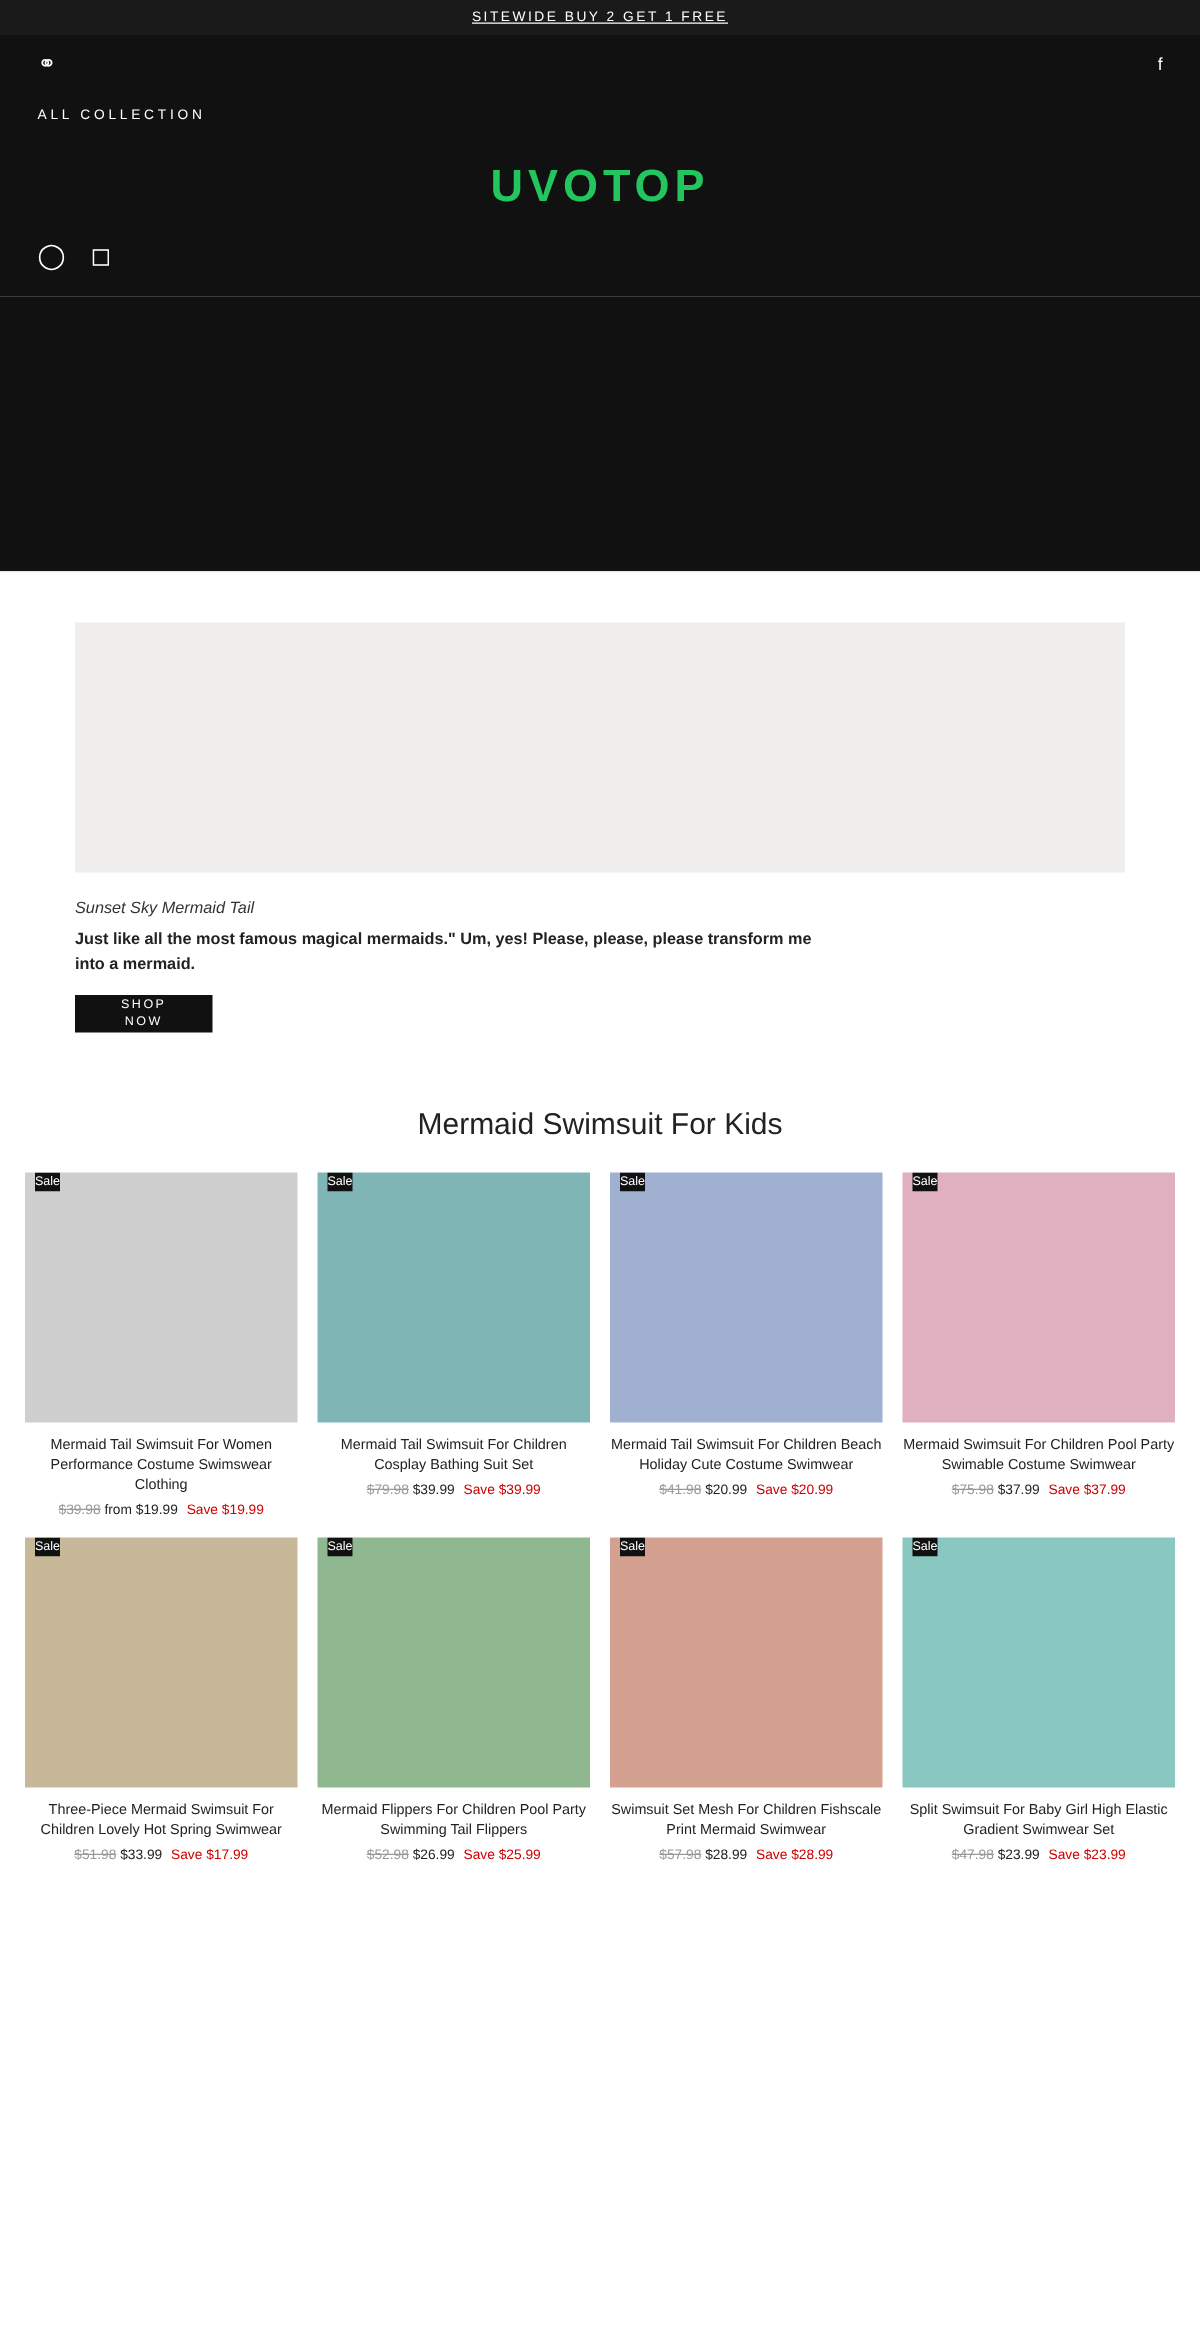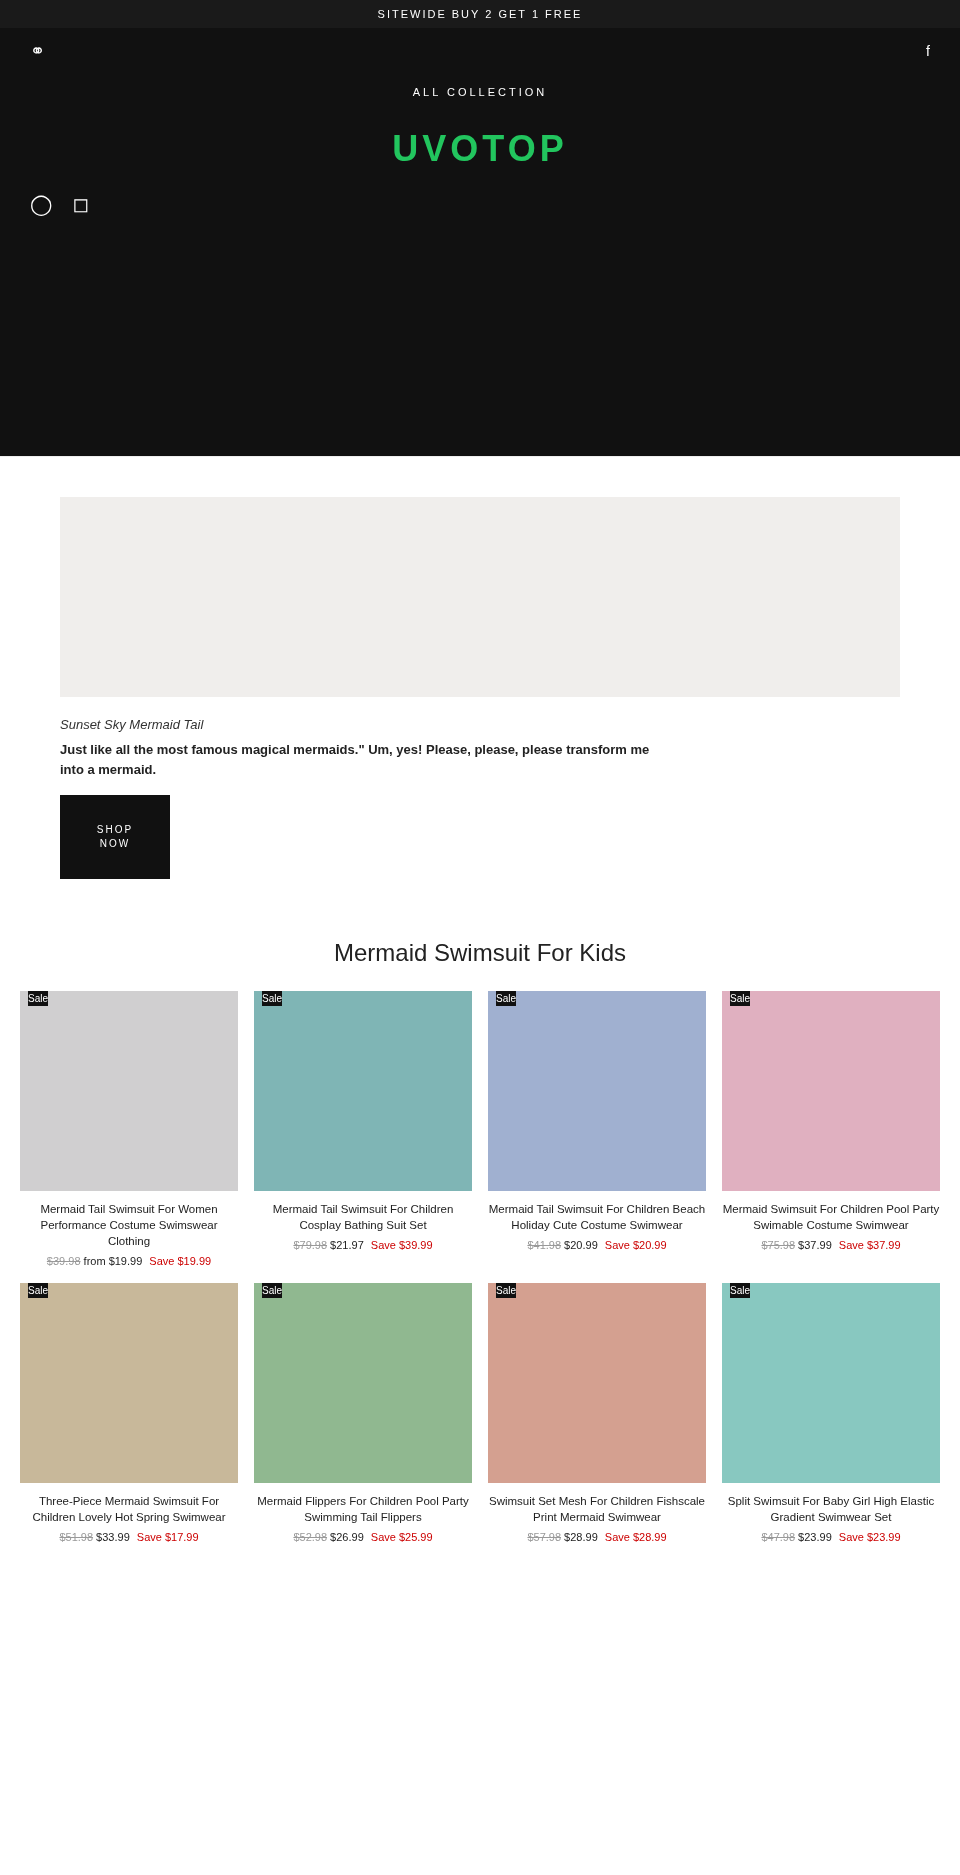--- a/index.html
+++ b/index.html
@@ -7,20 +7,21 @@
 
     
     .top-banner {
       background: #1a1a1a;
       color: #fff;
       text-align: center;
       padding: 8px 0;
       font-size: 11px;
       letter-spacing: 2px;
       text-transform: uppercase;
+      text-decoration: underline;
     }
 
     
     .header {
       background: #111;
       position: relative;
       padding: 0 30px;
     }
 
     .header-top {
@@ -36,21 +37,21 @@
       cursor: pointer;
     }
 
     .header-facebook {
       color: #fff;
       font-size: 14px;
       cursor: pointer;
     }
 
     .header-nav {
-      text-align: center;
+      text-align: left;
       padding: 8px 0;
     }
 
     .header-nav a {
       color: #fff;
       text-decoration: none;
       font-size: 11px;
       letter-spacing: 3px;
       text-transform: uppercase;
     }
@@ -132,21 +133,21 @@
       font-weight: 600;
       line-height: 1.5;
       margin-bottom: 16px;
       max-width: 600px;
     }
 
     .shop-now-btn {
       display: inline-block;
       background: #111;
       color: #fff;
-      padding: 28px 20px;
+      padding: 1px 20px;
       font-size: 10px;
       letter-spacing: 2px;
       text-transform: uppercase;
       cursor: pointer;
       border: none;
       width: 110px;
       text-align: center;
       line-height: 1.4;
     }
 
@@ -284,21 +285,21 @@
         <span class="price-save">Save $19.99</span>
       </div>
     </div>
       <div class="product-card">
       <div class="product-image img-teal">
         <span class="sale-badge">Sale</span>
       </div>
       <div class="product-name">Mermaid Tail Swimsuit For Children Cosplay Bathing Suit Set</div>
       <div class="product-prices">
         <span class="price-original">$79.98</span>
-        <span class="price-sale">$21.97</span>
+        <span class="price-sale">$39.99</span>
         <span class="price-save">Save $39.99</span>
       </div>
     </div>
       <div class="product-card">
       <div class="product-image img-blue-purple">
         <span class="sale-badge">Sale</span>
       </div>
       <div class="product-name">Mermaid Tail Swimsuit For Children Beach Holiday Cute Costume Swimwear</div>
       <div class="product-prices">
         <span class="price-original">$41.98</span>

